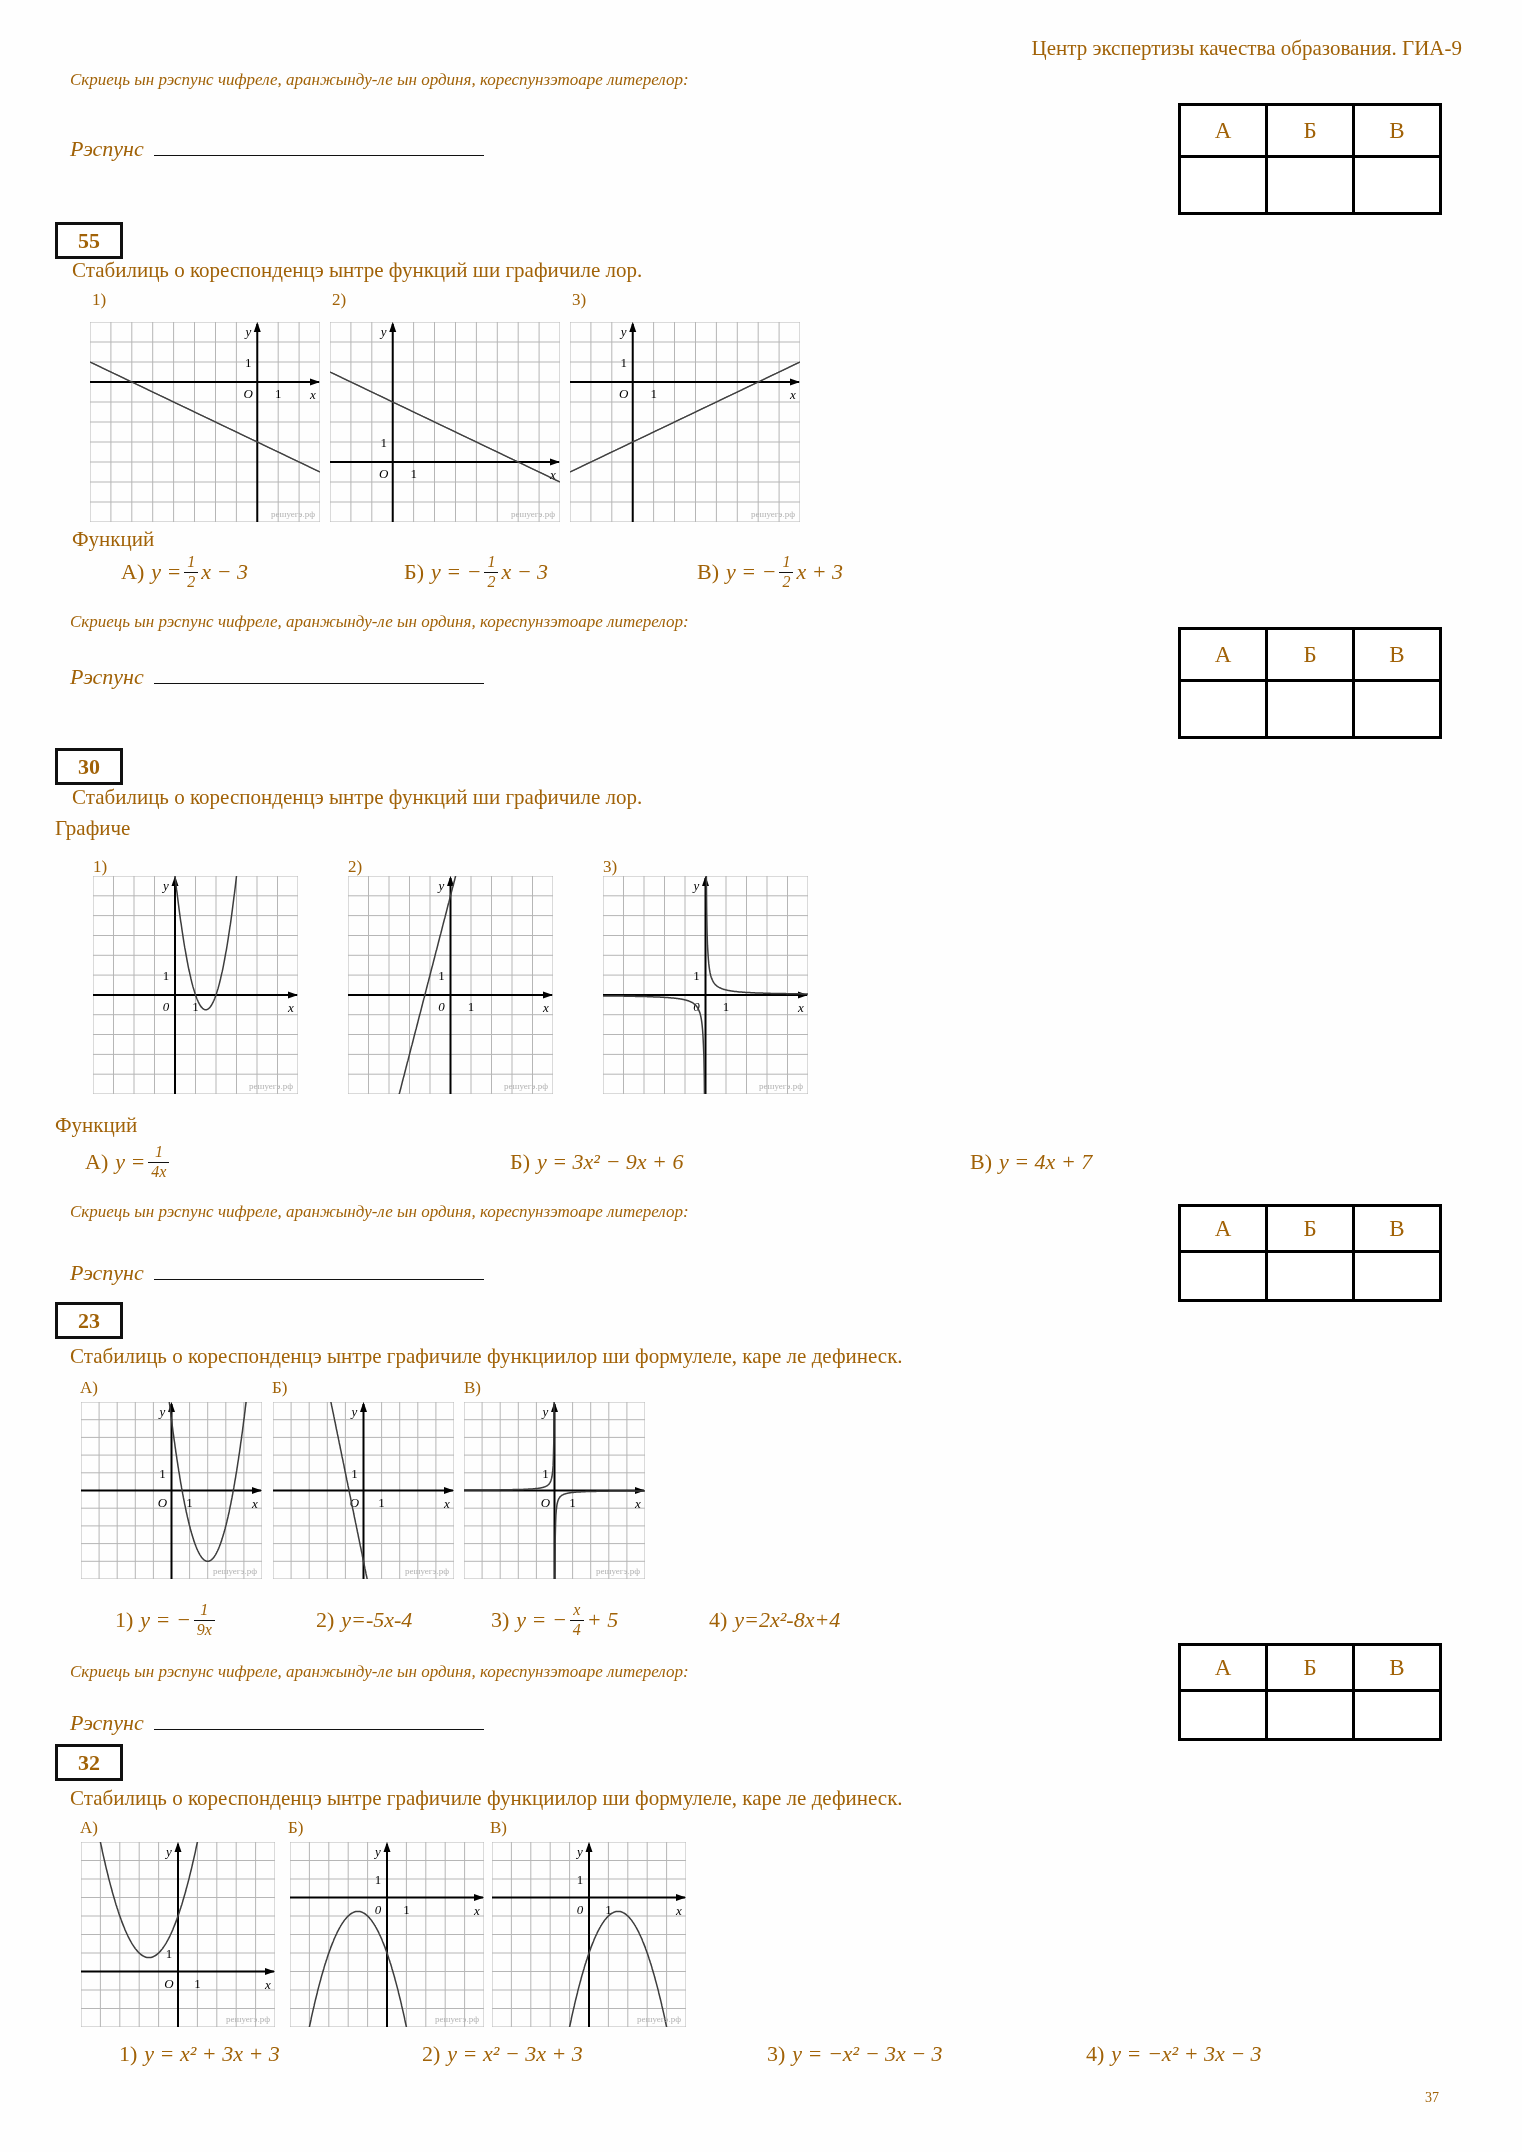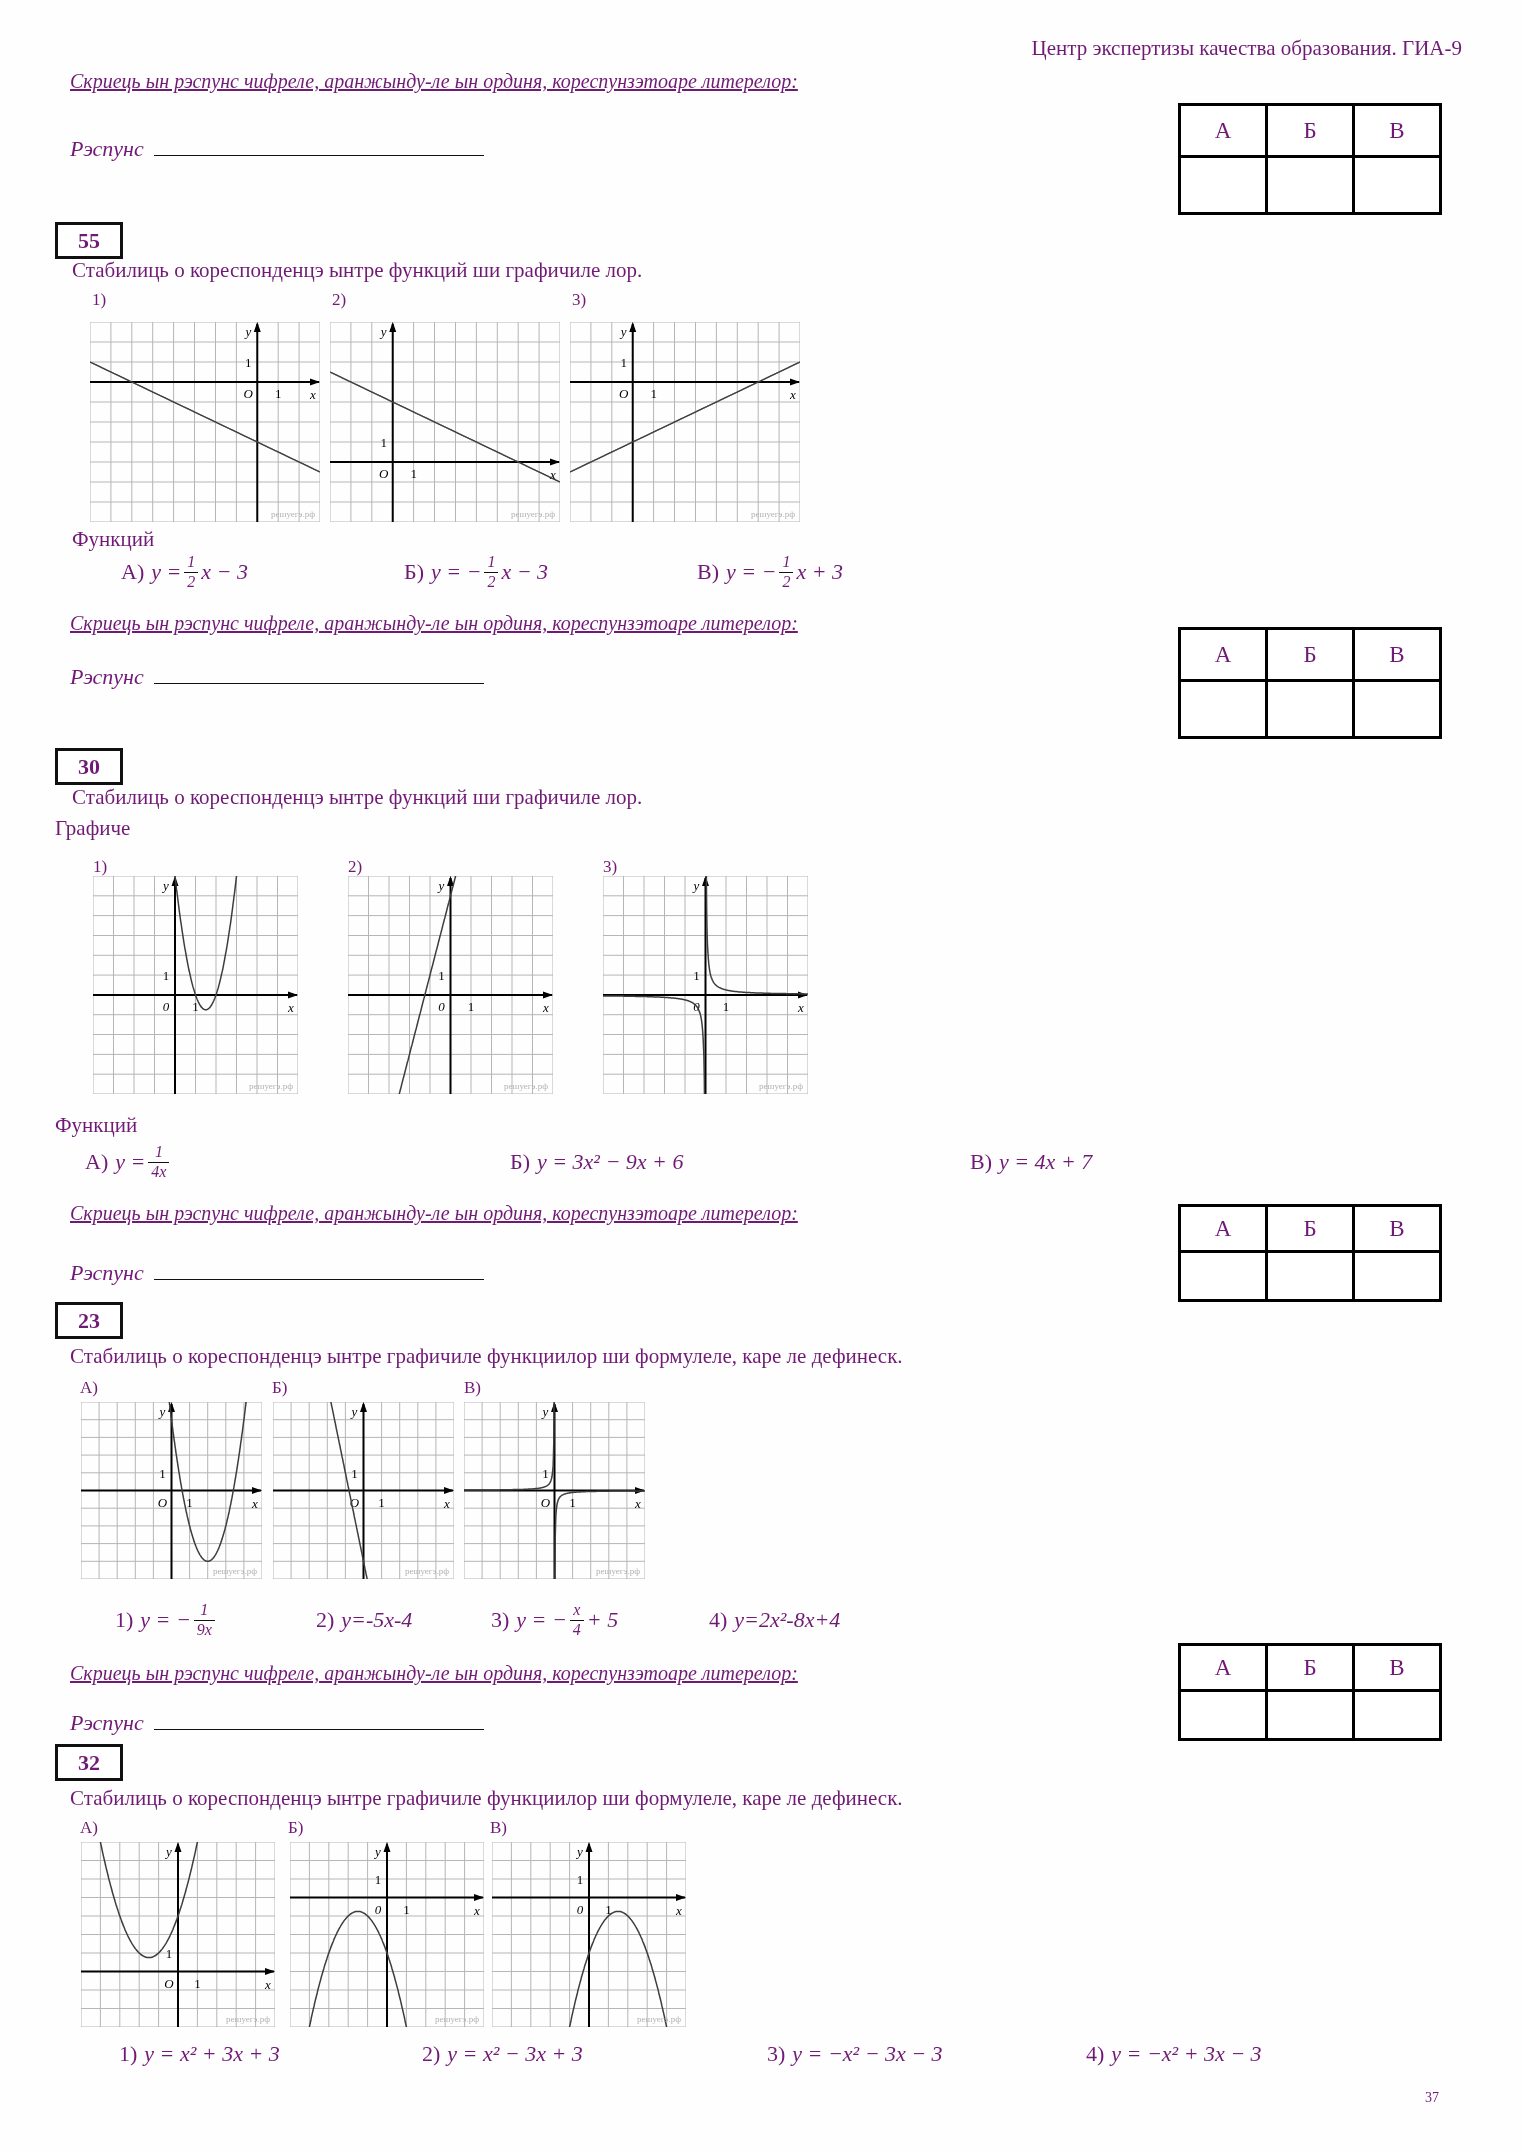--- a/index.html
+++ b/index.html
@@ -1,20 +1,20 @@
 <!DOCTYPE html>
 <html><head>
 <meta charset="utf-8">
 <style>
   html,body{margin:0;padding:0;background:#888;}
   .page{position:relative;width:1522px;height:2152px;background:#fefefe;overflow:hidden;
-        font-family:"Liberation Serif","DejaVu Serif",serif;color:#701a75;}
+        font-family:"Liberation Serif","DejaVu Serif",serif;color:#a16207;}
   .abs{position:absolute;}
   .hdr{top:36px;left:55px;width:1407px;text-align:right;font-size:21px;}
-  .instr{font-style:italic;font-size:20px;white-space:nowrap;text-decoration:underline;}
+  .instr{font-style:italic;font-size:17px;white-space:nowrap;}
   .resp{font-style:italic;font-size:22px;}
   .resp .blank{display:inline-block;width:330px;border-bottom:1.6px solid #111;height:1.05em;
                margin-left:10px;vertical-align:baseline;}
   .qnum{width:62px;height:31px;border:3px solid #101010;display:flex;align-items:center;
         justify-content:center;font-weight:bold;font-size:22px;background:#fff;}
   .prompt{font-size:21px;white-space:nowrap;}
   .sec-title{font-size:21px;}
   .centered{text-align:left;}
   .glabel{font-size:17px;}
   .graph{line-height:0;}

